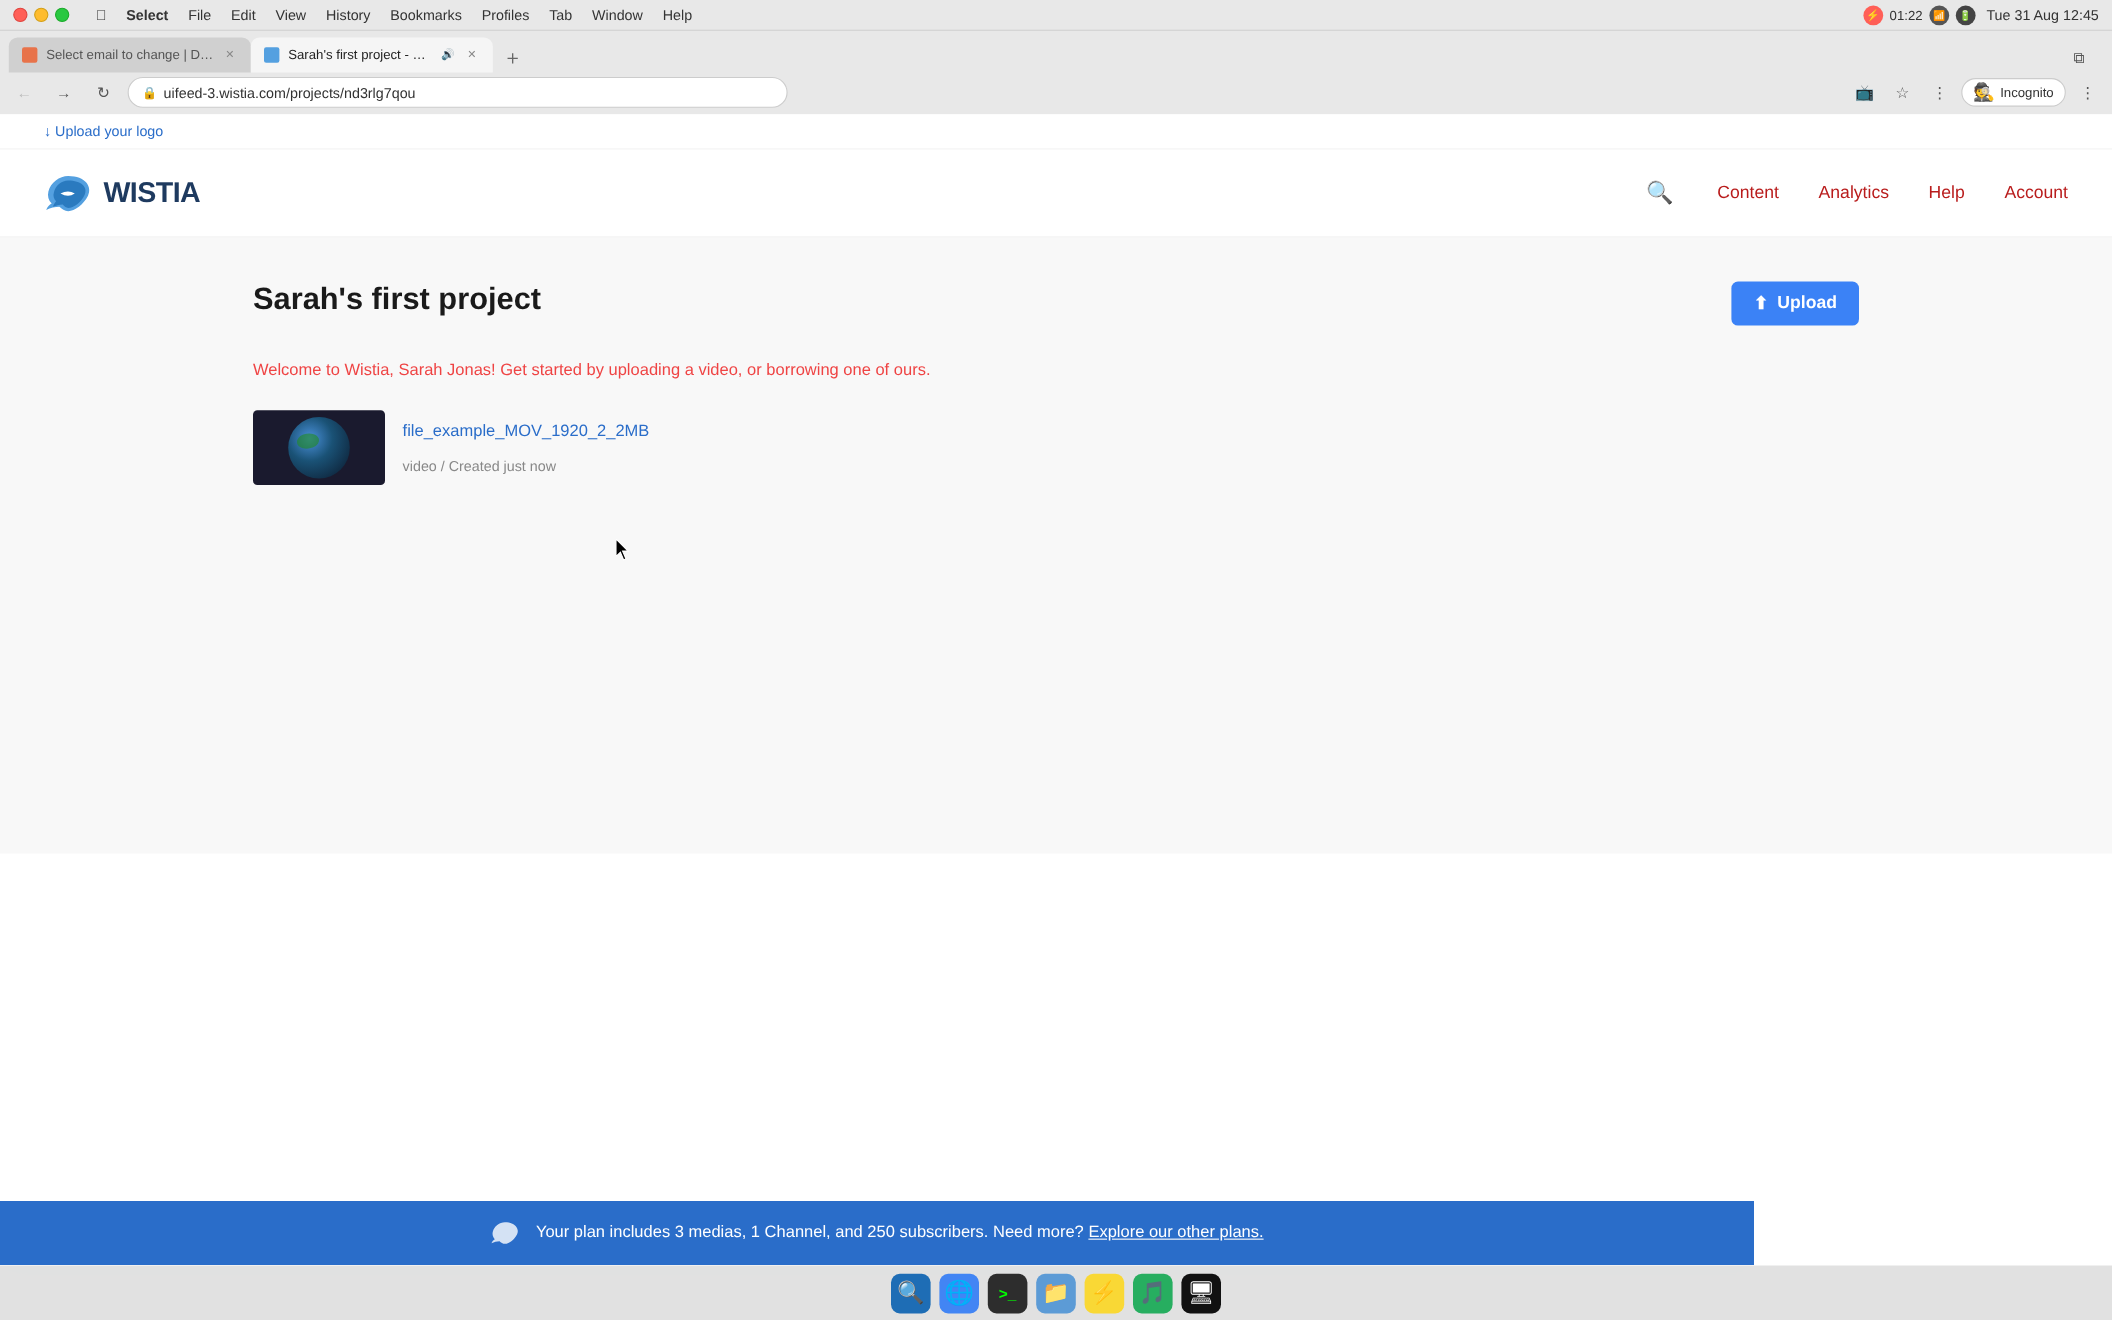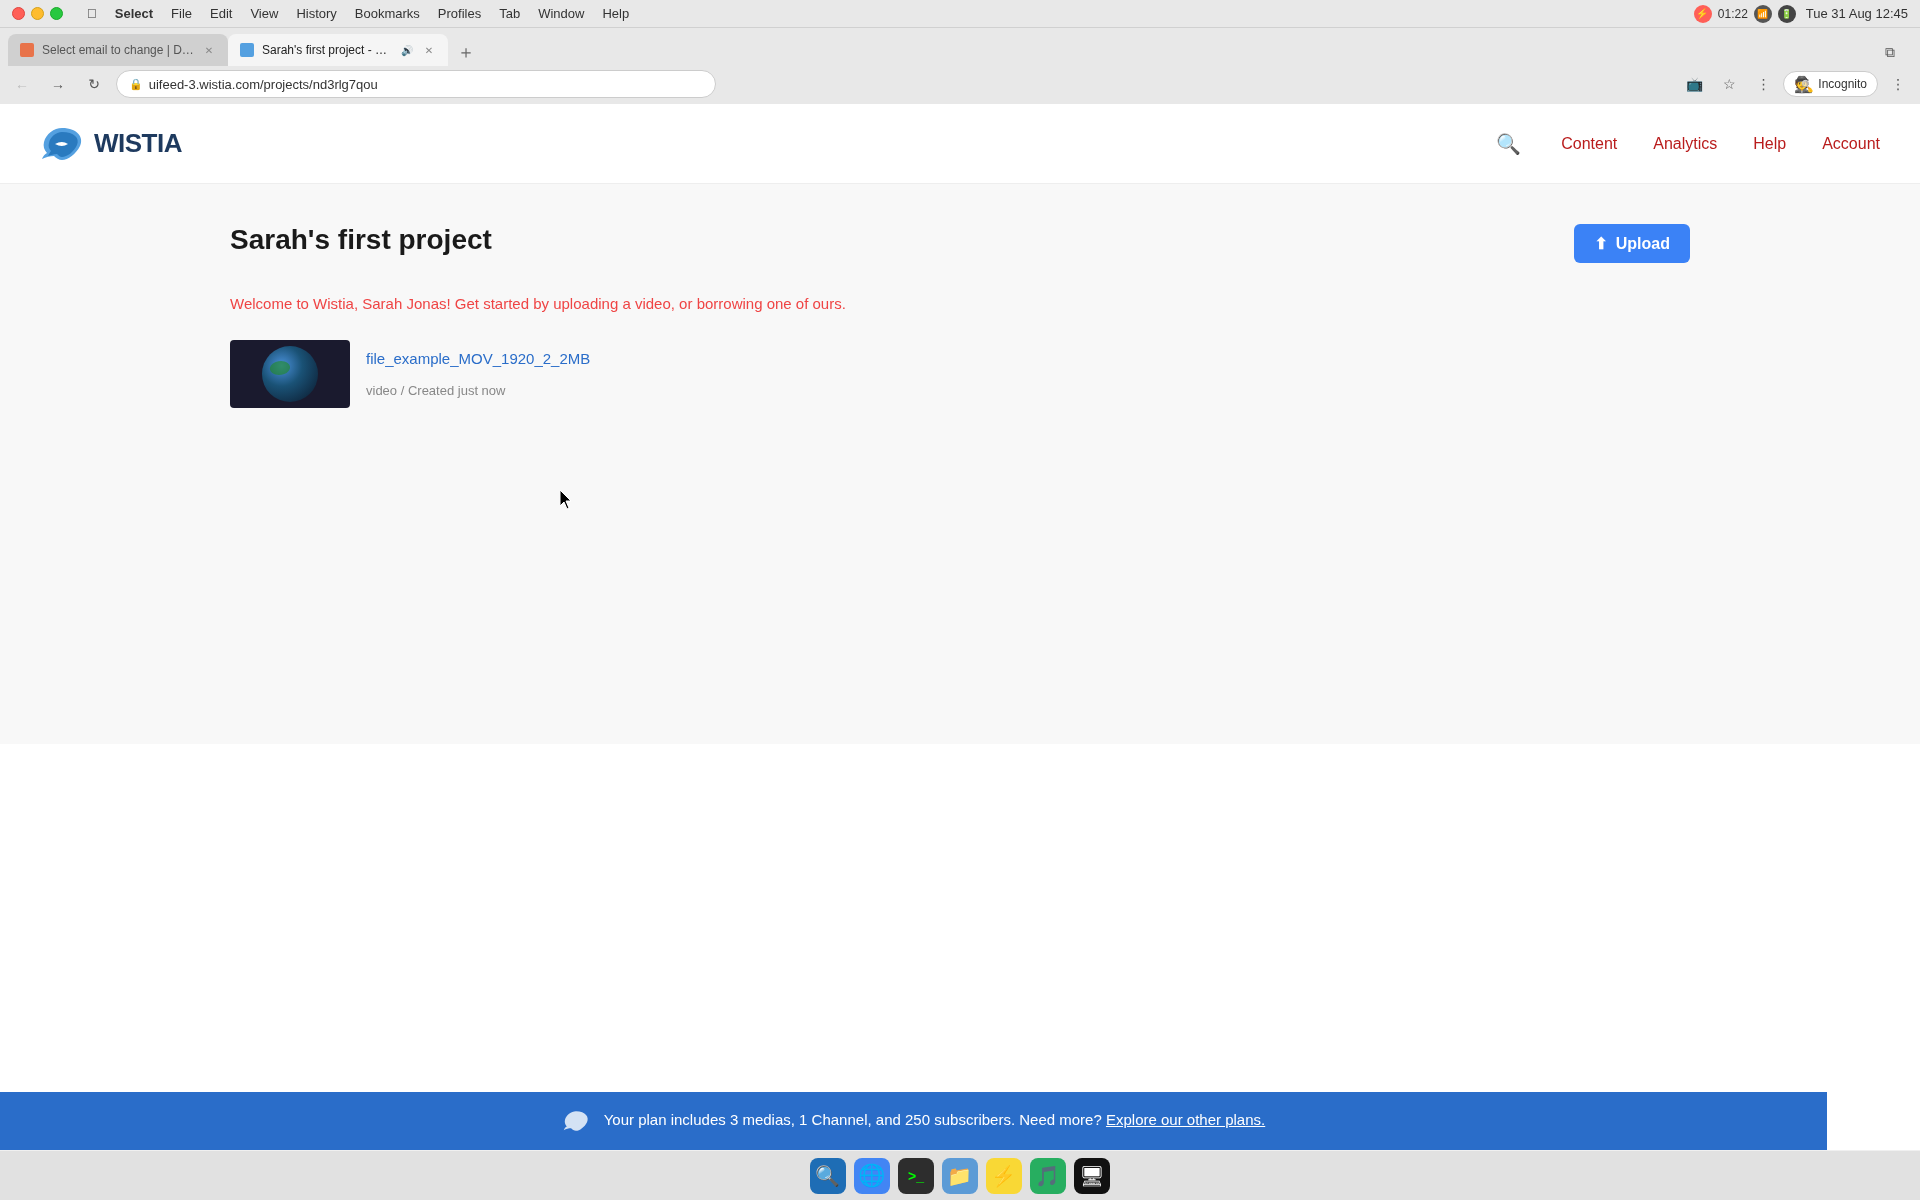--- a/index.html
+++ b/index.html
@@ -263,21 +263,21 @@
     
     .footer-banner {
       background: #2a6dc9;
       color: white;
       text-align: center;
       padding: 18px;
       font-size: 15px;
       position: fixed;
       bottom: 50px;
       left: 0;
-      width: 1827px;
+      width: 1594px;
     }
     .footer-banner a {
       color: white;
       text-decoration: underline;
     }
     .footer-bird {
       display: inline-block;
       margin-right: 10px;
       vertical-align: middle;
     }
@@ -393,20 +393,23 @@
         <span class="incognito-icon">🕵</span>
         <span>Incognito</span>
       </div>
       <div class="browser-action-btn">⋮</div>
     </div>
   </div>
 </div>
 
 <div class="page-wrapper">
 
+  <div class="upload-logo-banner">
+    <a class="upload-logo-link">↓ Upload your logo</a>
+  </div>
 
   <header class="site-header">
     <div class="logo-container">
       <div class="wistia-logo">
 
         <svg class="logo-bird" viewBox="0 0 44 36" fill="none">
           <path d="M22 2C14 2 6 8 4 16C3 20 4 24 7 27C5 28 3 30 2 33C6 31 10 30 14 30C16 32 19 34 22 34C28 34 36 28 40 20C44 12 38 2 22 2Z" fill="#54a0e0"></path>
           <path d="M22 6C16 6 10 11 9 17C8 20 9 23 11 25C10 26 9 28 8 30C11 29 14 28 17 28C19 30 20 31 22 31C27 31 34 26 37 19C40 12 34 6 22 6Z" fill="#2a7abf"></path>
           <path d="M15 18 Q22 14 28 18 Q22 22 15 18Z" fill="#fff"></path>
         </svg>

